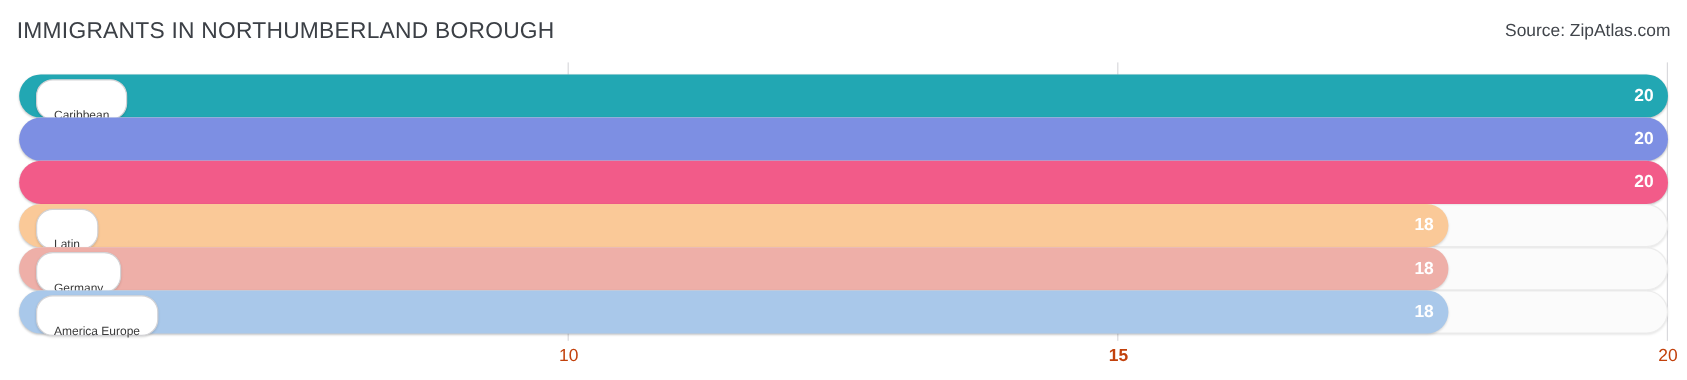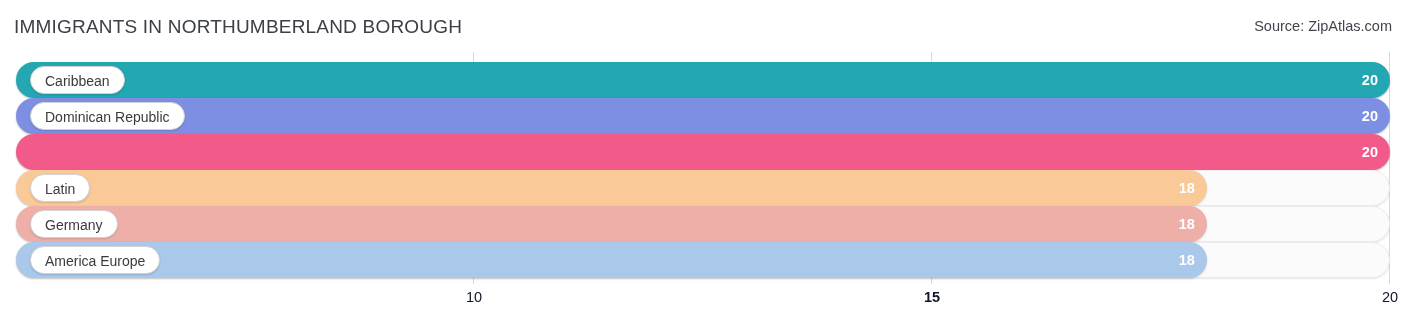--- a/index.html
+++ b/index.html
@@ -100,44 +100,44 @@
     font-weight: bold;
     color: #ffffff;
     white-space: nowrap;
   }
   .cat-pill {
     position: absolute;
     left: 30px;
     top: 4px;
     height: 28px;
     line-height: 27px;
-    padding: 1px 14px;
+    padding: 16px 14px;
     box-sizing: border-box;
     background: #ffffff;
     border: 1px solid #d3d3d6;
     border-radius: 14px;
-    font-size: 14px;
+    font-size: 10px;
     color: #3a3a3a;
     white-space: nowrap;
     box-shadow: 0 1px 2px rgba(0,0,0,0.14);
   }
 
   
   #axis {
     position: absolute;
     left: 0;
     top: 284px;
     width: 1406px;
     height: 33px;
   }
   .tick-label {
     position: absolute;
     top: 5px;
     font-size: 14.5px;
-    color: #0f172a;
+    color: #c2410c;
     white-space: nowrap;
     transform: translateX(-50%);
   }
 </style>
 </head>
 <body>
 
 <div id="header">
   <div id="chart-title">IMMIGRANTS IN NORTHUMBERLAND BOROUGH</div>
   <div id="source-label">Source: ZipAtlas.com</div>
@@ -155,21 +155,20 @@
         <div class="bar" style="width: 1374px; background: rgb(34, 167, 179);">
           <span class="bar-value">20</span>
         </div>
         <div class="cat-pill">Caribbean</div>
       </div>
       <div class="row" style="top: 46px;">
         <div class="track"></div>
         <div class="bar" style="width: 1374px; background: rgb(125, 143, 227);">
           <span class="bar-value">20</span>
         </div>
-        <div class="cat-pill">Dominican Republic</div>
       </div>
       <div class="row" style="top: 82px;">
         <div class="track"></div>
         <div class="bar" style="width: 1374px; background: rgb(242, 91, 137);">
           <span class="bar-value">20</span>
         </div>
       </div>
       <div class="row" style="top: 118px;">
         <div class="track"></div>
         <div class="bar" style="width: 1190.8px; background: rgb(250, 201, 152);">

